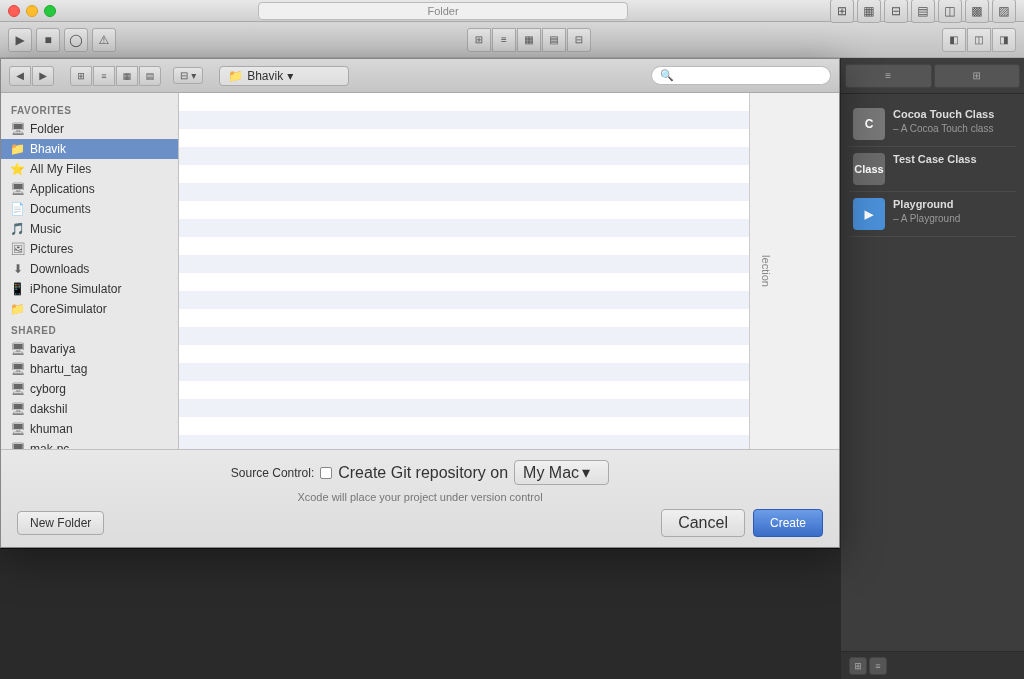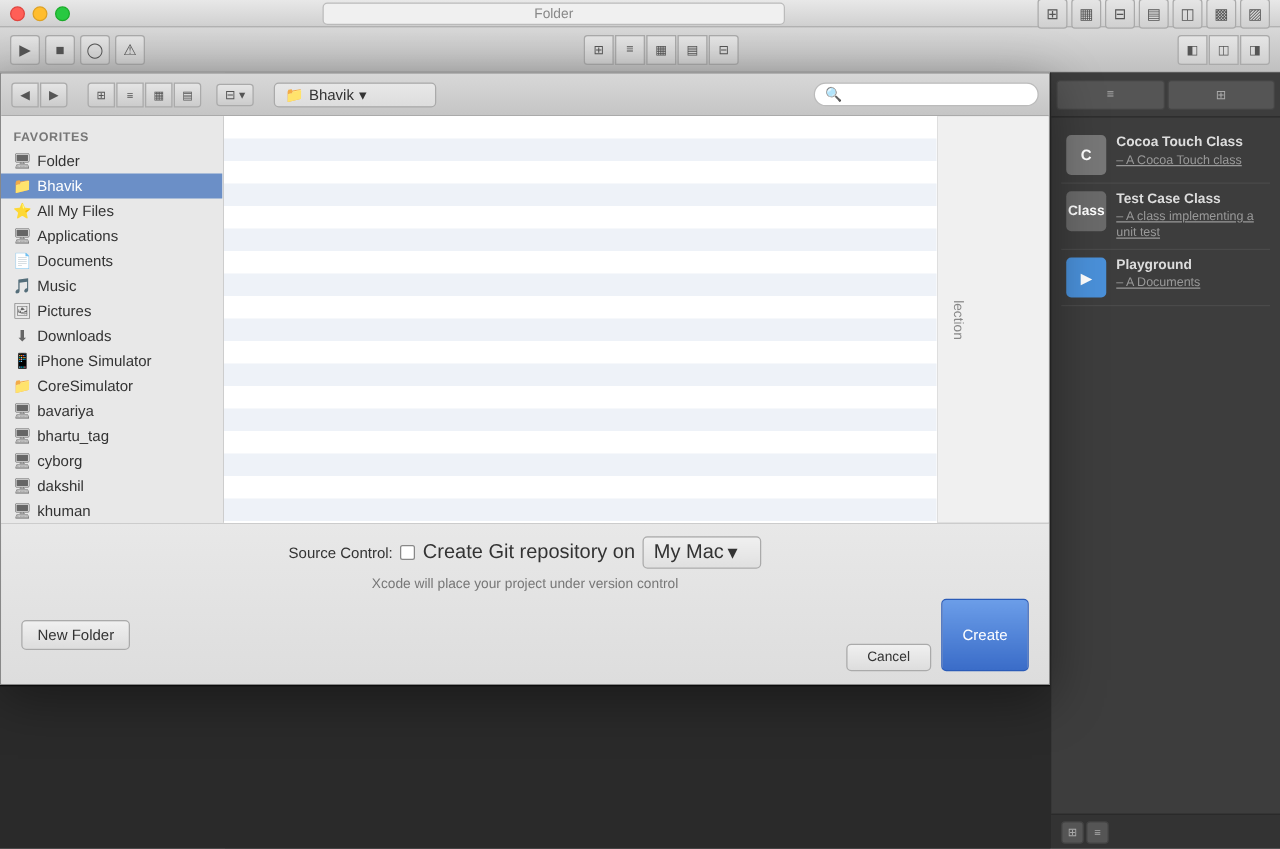--- a/index.html
+++ b/index.html
@@ -314,24 +314,23 @@
       font-size: 12px;
       cursor: pointer;
       color: #333;
     }
     .btn-group { display: flex; gap: 8px; }
     .btn-cancel {
       background: linear-gradient(to bottom, #f0f0f0, #ddd);
       border: 1px solid #aaa;
       border-radius: 4px;
       padding: 4px 16px;
-      font-size: 11px;
+      font-size: 16px;
       cursor: pointer;
       color: #333;
-      margin-top: 36px;
     }
     .btn-create {
       background: linear-gradient(to bottom, #6b9de8, #3a6cc8);
       border: 1px solid #2a5bb8;
       border-radius: 4px;
       padding: 4px 16px;
       font-size: 12px;
       cursor: pointer;
       color: white;
       font-weight: 500;
@@ -389,21 +388,20 @@
     .template-name {
       font-size: 11px;
       font-weight: bold;
       color: #ddd;
     }
     .template-desc {
       font-size: 10px;
       color: #999;
       margin-top: 2px;
       line-height: 1.3;
-      text-decoration: underline;
     }
     .rp-bottom-toolbar {
       height: 28px;
       background: #333;
       border-top: 1px solid #2a2a2a;
       display: flex;
       align-items: center;
       justify-content: space-between;
       padding: 0 8px;
     }
@@ -548,20 +546,21 @@
           </div>
           <div class="sidebar-item">
             <span class="si-icon">📱</span>
             <span class="si-label">iPhone Simulator</span>
           </div>
           <div class="sidebar-item">
             <span class="si-icon">📁</span>
             <span class="si-label">CoreSimulator</span>
           </div>
 
+          <div class="sidebar-section-header">SHARED</div>
 
           <div class="sidebar-item">
             <span class="si-icon">🖥</span>
             <span class="si-label">bavariya</span>
           </div>
           <div class="sidebar-item">
             <span class="si-icon">🖥</span>
             <span class="si-label">bhartu_tag</span>
           </div>
           <div class="sidebar-item">
@@ -646,28 +645,27 @@
         <div class="template-icon" style="background:#777;color:white;font-size:12px;font-weight:bold;">C</div>
         <div class="template-info">
           <div class="template-name">Cocoa Touch Class</div>
           <div class="template-desc">– A Cocoa Touch class</div>
         </div>
       </div>
       <div class="template-item">
         <div class="template-icon" style="background:#6a6a6a;color:white;font-size:11px;font-weight:bold;">Class</div>
         <div class="template-info">
           <div class="template-name">Test Case Class</div>
-          <div class="template-desc">– A class implementing a unit test</div>
         </div>
       </div>
       <div class="template-item">
         <div class="template-icon" style="background:#4a90d9;color:white;font-size:11px;font-weight:bold;">▶</div>
         <div class="template-info">
           <div class="template-name">Playground</div>
-          <div class="template-desc">– A Documents</div>
+          <div class="template-desc">– A Playground</div>
         </div>
       </div>
     </div>
     <div class="rp-bottom-toolbar">
       <div class="rp-bottom-group">
         <div class="rp-bottom-btn">⊞</div>
         <div class="rp-bottom-btn">≡</div>
       </div>
     </div>
   </div>

